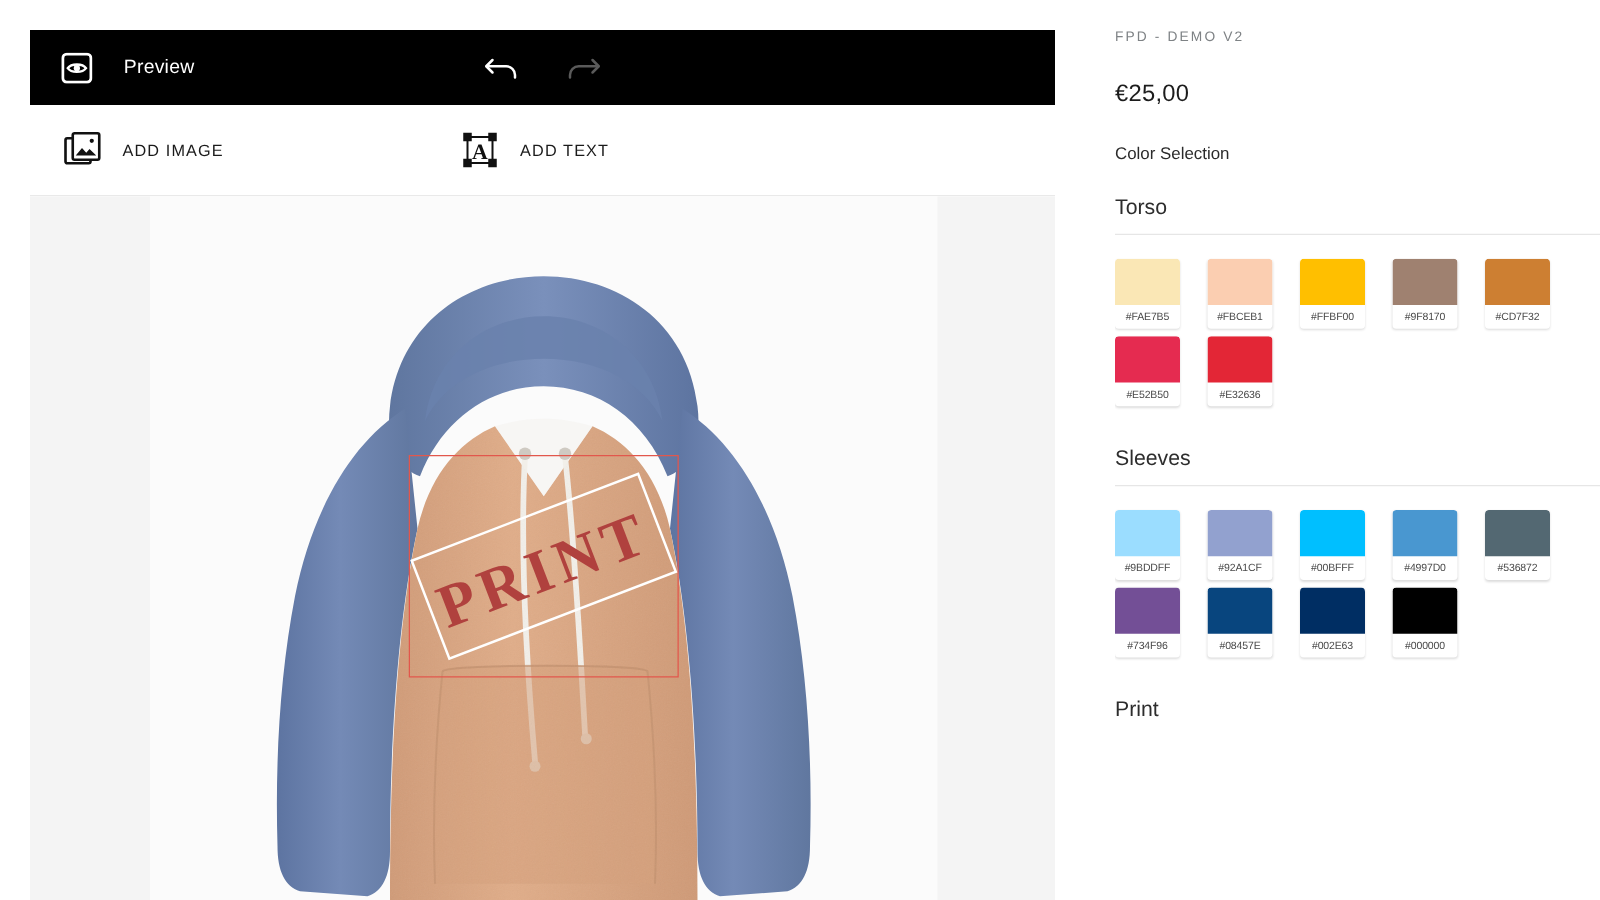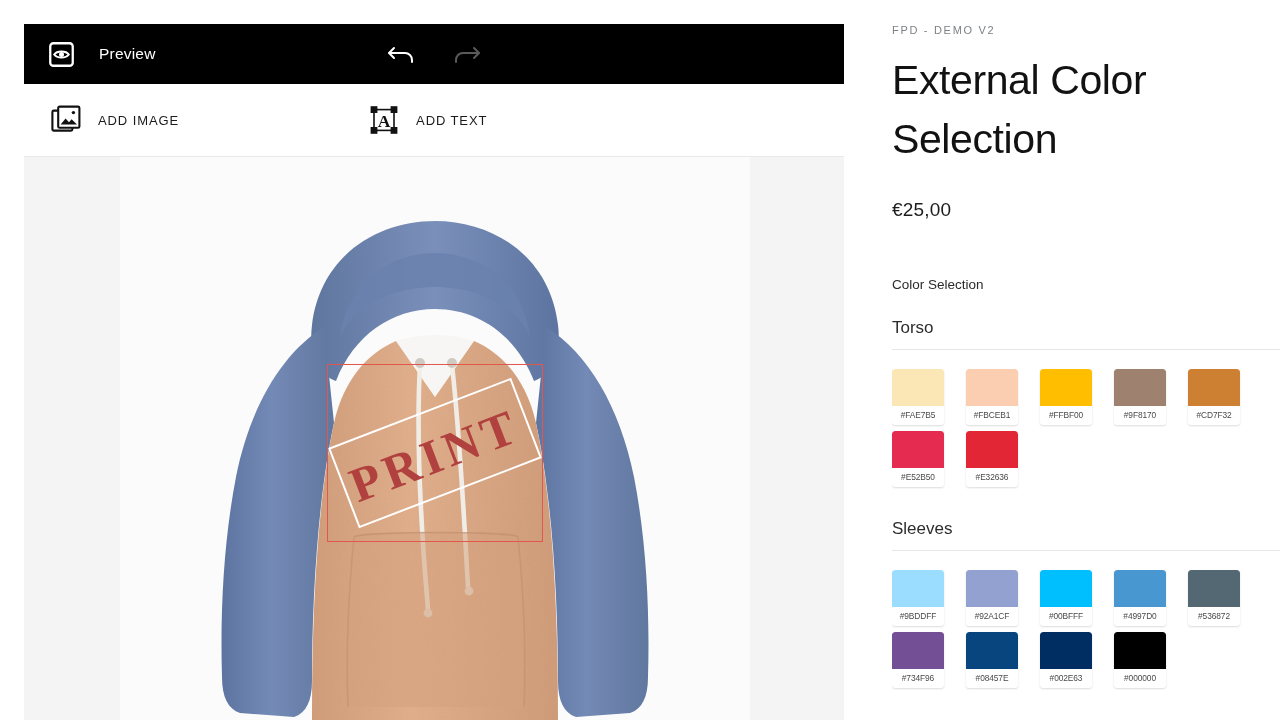--- a/index.html
+++ b/index.html
@@ -106,21 +106,21 @@
   .title {
     margin-top: 15px;
     font-size: 41px; line-height: 1.45; font-weight: 400;
     color: #121212; letter-spacing: -.4px;
   }
   .price {
     margin-top: 29px;
     font-size: 19px; color: #1c1c1c; letter-spacing: .2px;
   }
   .section-label {
-    margin-top: 56px;
+    margin-top: 28px;
     font-size: 13.5px; color: #2b2b2b;
   }
   .group { margin-top: 26px; }
   .group-title {
     font-size: 17px; color: #2d2d2d; padding-bottom: 11px;
   }
   .group-rule { height: 1px; background: #e6e6e6; }
 
   .swatches {
     display: flex; flex-wrap: wrap; margin-top: 19px;
@@ -295,21 +295,20 @@
         <div class="wm-rect"></div>
         <div class="wm-text">PRINT</div>
       </div>
     </div>
   </div>
 
   <div class="panel">
 
     <div class="eyebrow">FPD - DEMO V2</div>
 
-    <h1 class="title">External Color Selection</h1>
 
     <div class="price">€25,00</div>
 
     <div class="section-label">Color Selection</div>
 
     <div class="group">
       <div class="group-title">Torso</div>
       <div class="group-rule"></div>
       <div class="swatches">
         <div class="swatch">

